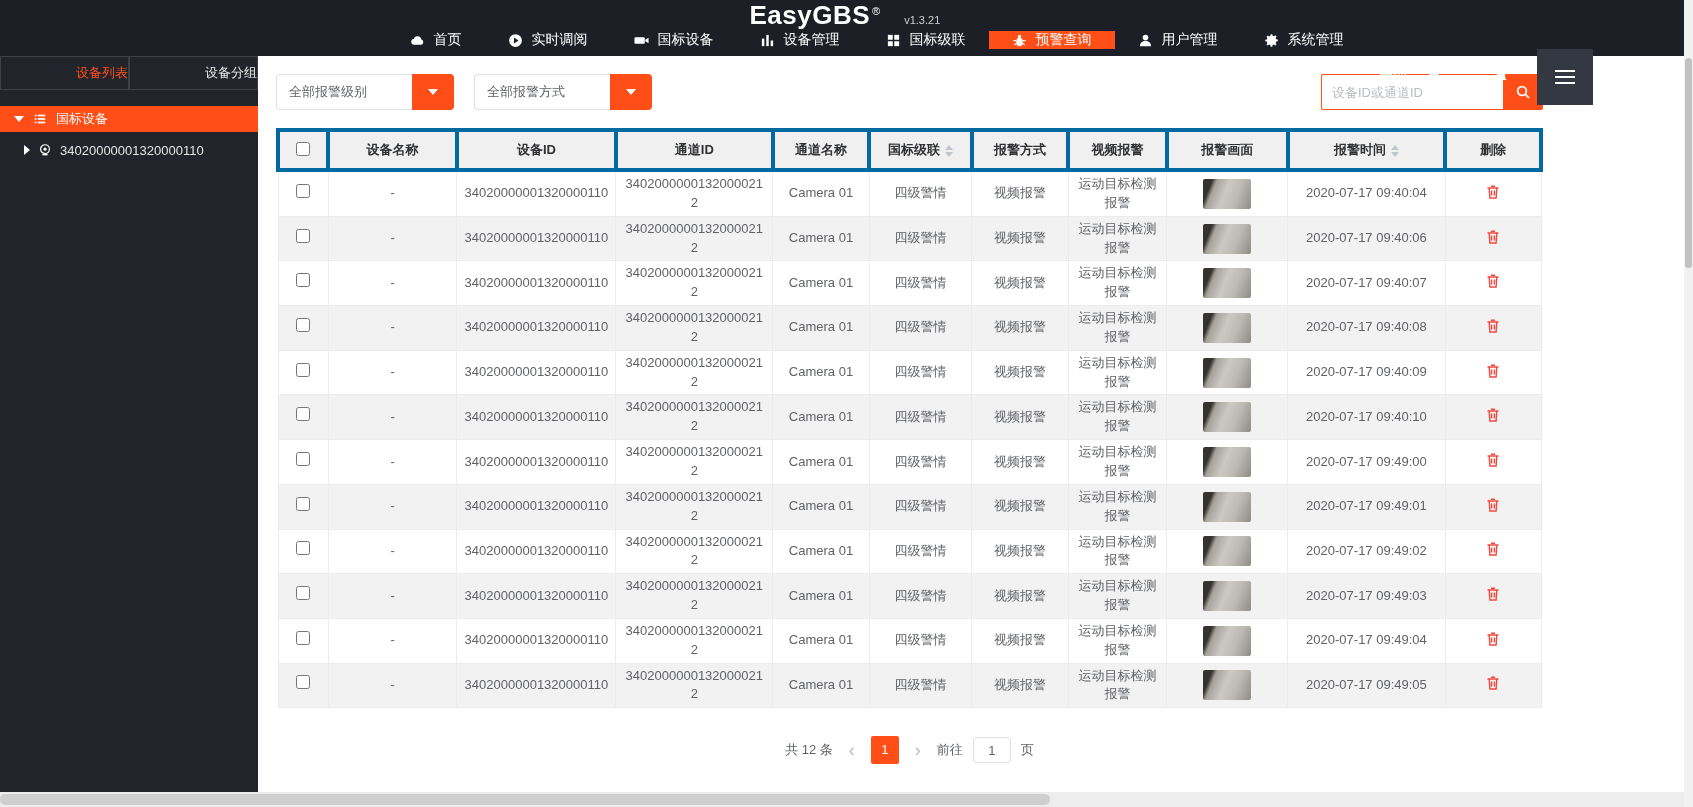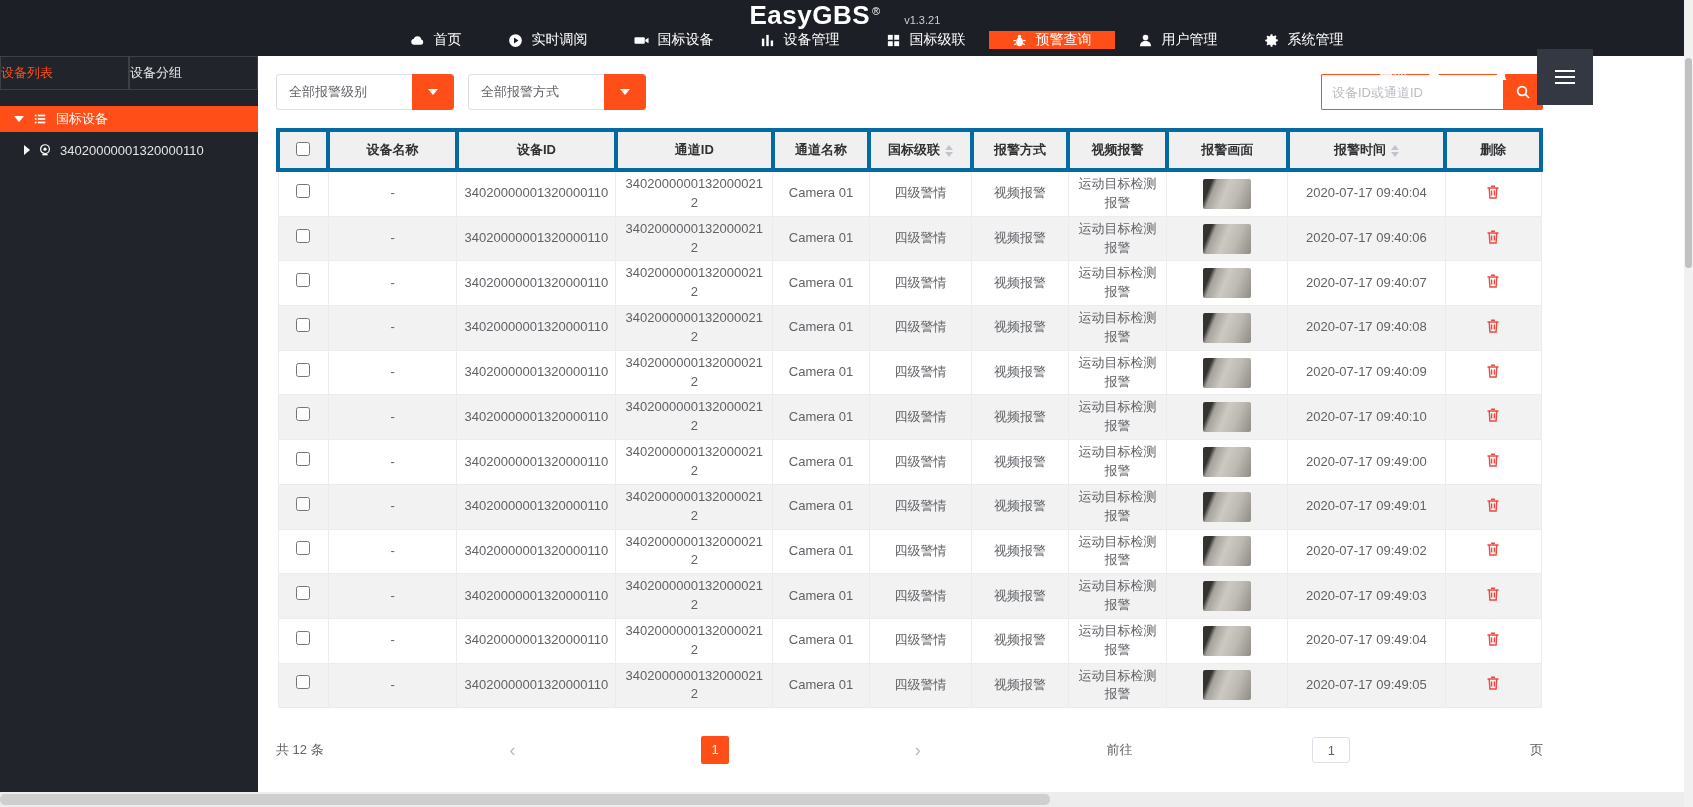--- a/index.html
+++ b/index.html
@@ -23,32 +23,32 @@
   .bell-box svg { width:16px; height:16px; fill:#fff; }
   .burger-box { width:56px; height:56px; background:#343842; display:flex; flex-direction:column; align-items:center; justify-content:center; gap:4px; cursor:pointer; }
   .burger-box i { display:block; width:20px; height:2px; background:#fff; }
 
   
   .page { display:flex; height:736px; }
 
   
   .sidebar { width:258px; background:#21242b; flex-shrink:0; }
   .side-tabs { display:flex; }
-  .side-tab { flex:1; height:34px; line-height:32px; text-align:left; font-size:13px; color:#e8e8e8; border:1px solid #3d4049; cursor:pointer; }
+  .side-tab { flex:1; height:34px; line-height:32px; text-align:right; font-size:13px; color:#e8e8e8; border:1px solid #3d4049; cursor:pointer; }
   .side-tab.active { color:#ff4e17; }
   .tree-root { margin-top:16px; height:26px; background:#ff4e17; color:#fff; display:flex; align-items:center; gap:9px; padding-left:14px; font-size:13px; cursor:pointer; }
   .tree-child { height:36px; display:flex; align-items:center; gap:8px; padding-left:24px; color:#e4e4e4; font-size:13px; cursor:pointer; }
   .tri-down { width:0; height:0; border-left:5px solid transparent; border-right:5px solid transparent; border-top:6px solid #fff; }
   .tri-right { width:0; height:0; border-top:5px solid transparent; border-bottom:5px solid transparent; border-left:6px solid #fff; }
   .sicon svg { width:14px; height:14px; fill:#fff; display:block; }
 
   
   .main { flex:1; padding:18px 150px 0 18px; background:#fff; }
   .filter-row { display:flex; align-items:center; margin-bottom:18px; }
-  .select-group { display:flex; margin-right:14px; cursor:pointer; }
+  .select-group { display:flex; margin-right:20px; cursor:pointer; }
   .select-box { width:136px; height:36px; border:1px solid #dcdfe6; border-right:none; border-radius:4px 0 0 4px; display:flex; align-items:center; padding:0 12px; color:#606266; font-size:13px; background:#fff; }
   .select-btn { width:42px; height:36px; background:#ff4e17; border-radius:0 4px 4px 0; display:flex; align-items:center; justify-content:center; }
   .search-group { margin-left:auto; display:flex; }
   .search-input { width:182px; height:36px; border:1px solid #ff4e17; border-right:none; padding:0 10px; font-size:13px; color:#333; outline:none; border-radius:2px 0 0 2px; }
   .search-input::placeholder { color:#b9bcc2; }
   .search-btn { width:40px; height:36px; background:#ff4e17; border:none; display:flex; align-items:center; justify-content:center; cursor:pointer; border-radius:0 2px 2px 0; }
 
   
   table { width:100%; border-collapse:collapse; table-layout:fixed; font-size:13px; color:#606266; }
   th { background:#f0f0f0; height:40px; font-weight:bold; color:#303133; border:4px solid #0369a1; padding:0 4px; }
@@ -58,21 +58,21 @@
   .sort { display:inline-flex; flex-direction:column; gap:2px; margin-left:5px; vertical-align:middle; cursor:pointer; }
   .sort i { width:0; height:0; border-left:4px solid transparent; border-right:4px solid transparent; }
   .sort .up { border-bottom:5px solid #c0c4cc; }
   .sort .down { border-top:5px solid #c0c4cc; }
   .thumb { width:48px; height:30px; margin:0 auto; border-radius:2px; background:linear-gradient(112deg,#35332f 0%,#35332f 16%,#a5a29c 24%,#ccc9c3 46%,#bdbab3 68%,#8f8c85 100%); cursor:pointer; }
   .trash-btn { background:none; border:none; cursor:pointer; padding:2px; }
   .trash-btn svg { width:16px; height:16px; stroke:#f0483e; fill:none; stroke-width:1.4; }
   input[type="checkbox"] { width:14px; height:14px; cursor:pointer; }
 
   
-  .pagination { display:flex; align-items:center; justify-content:space-between; margin-top:28px; font-size:13px; color:#606266; }
+  .pagination { display:flex; align-items:center; justify-content:center; gap:10px; margin-top:28px; font-size:13px; color:#606266; }
   .pg-btn { color:#b6b9bf; font-size:18px; padding:0 6px; cursor:pointer; line-height:26px; }
   .pg-current { width:28px; height:28px; background:#ff4e17; color:#fff; text-align:center; line-height:28px; border-radius:2px; cursor:pointer; }
   .goto-input { width:38px; height:26px; border:1px solid #dcdfe6; border-radius:3px; text-align:center; font-size:13px; color:#606266; outline:none; }
 
   
   .vscroll { position:absolute; top:0; right:0; width:9px; height:807px; background:#f1f1f1; z-index:50; }
   .vscroll .vthumb { position:absolute; top:58px; left:1px; width:7px; height:210px; background:#c1c1c1; border-radius:4px; }
   .hscroll { height:15px; background:#ededed; position:relative; }
   .hscroll .hthumb { position:absolute; top:2px; left:0; height:11px; width:62%; background:#cfcfcf; border-radius:5px; }
 </style>

